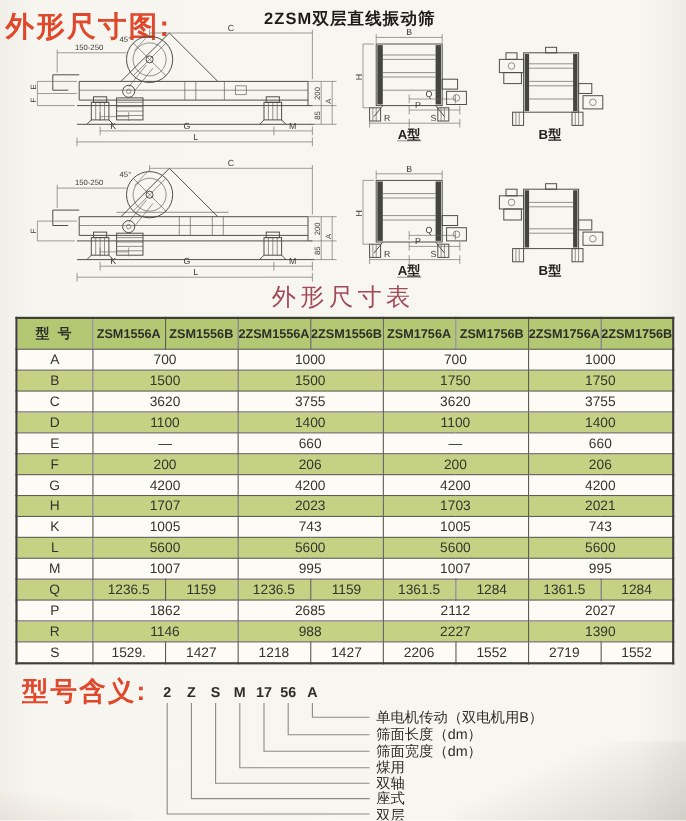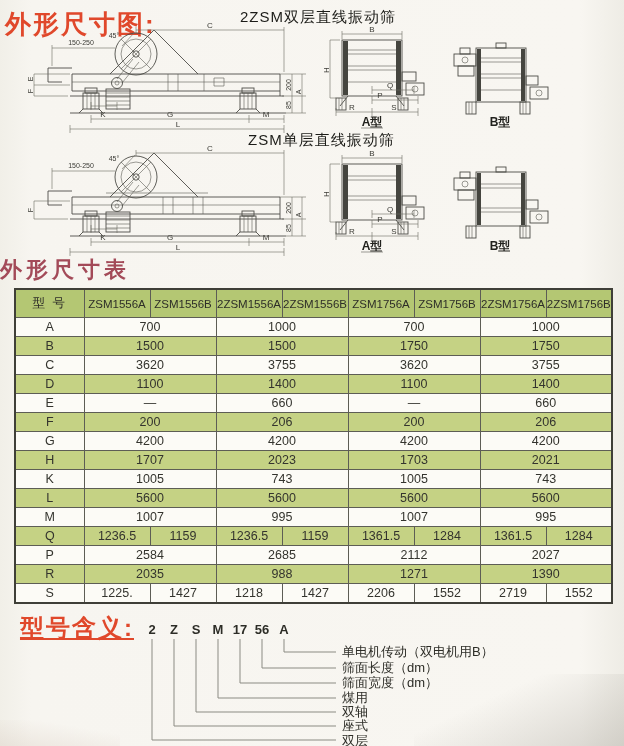--- a/index.html
+++ b/index.html
@@ -8,23 +8,23 @@
     font-family:"Liberation Sans","DejaVu Sans",sans-serif;
     background:linear-gradient(90deg,#f1efe8,#f7f5f0 5%,#f8f6f1 93%,#eeece5);
     color:#35352f;
   }
   .abs{position:absolute;}
   .red-heading{
     font-weight:bold;color:var(--accent-red,#e0482b);
     font-size:26px;letter-spacing:2px;
   }
   .model-heading{font-size:24px;}
-  .diagram-title{font-size:15px;font-weight:normal;color:#1c1c18;letter-spacing:1px;}
+  .diagram-title{font-size:15px;font-weight:bold;color:#1c1c18;letter-spacing:1px;}
   .table-title{
-    width:624px;text-align:left;font-size:22px;font-weight:bold;
+    width:624px;text-align:center;font-size:22px;font-weight:normal;
     letter-spacing:4px;color:var(--table-title,#a34a58);
   }
   svg{display:block;}
   svg text{font-family:"Liberation Sans","DejaVu Sans",sans-serif;fill:#3a3a34;}
   .mach{stroke:#4d4d47;stroke-width:.9;fill:none;}
   .mach-thin{stroke:#5a5a54;stroke-width:.6;fill:none;}
   .dim{stroke:#6b6b63;stroke-width:.6;fill:none;}
   .dimtxt{font-size:8px;}
   .dimtxt-s{font-size:7px;}
   .typetxt{font-size:12px;font-weight:bold;fill:#22221e;}
@@ -33,21 +33,21 @@
   table.dims{
     border-collapse:collapse;width:597px;table-layout:fixed;
     border:2px solid #3f3f38;background:#fcfbf6;
   }
   table.dims th,table.dims td{
     border:1px solid #5d5d55;text-align:center;vertical-align:middle;
     overflow:hidden;white-space:nowrap;padding:0;
   }
   table.dims th{
     height:27px;background:var(--header-green,#b4c773);
-    font-size:11.5px;font-weight:normal;color:#2e2e28;
+    font-size:11.5px;font-weight:bold;color:#2e2e28;
   }
   table.dims th.lblcol{font-size:12.5px;letter-spacing:2px;}
   table.dims td{height:18px;font-size:12.5px;color:#34342e;}
   table.dims td.lbl{font-size:12.5px;}
   table.dims tr.green td{background:var(--row-green,#c5d284);}
   
   .code-lines path{stroke:#8b8b83;stroke-width:1;fill:none;}
   .codetxt{font-size:13px;font-weight:bold;fill:#2d2d27;}
   .expltxt{font-size:13px;fill:#2d2d27;}
   .watermark{
@@ -175,21 +175,20 @@
       <rect x="82" y="51" width="18" height="12"></rect>
       <circle cx="91" cy="57" r="3" class="mach-thin"></circle>
       <rect x="18" y="66" width="10" height="12"></rect>
       <path class="mach-thin" d="M21 66 V78 M24 66 V78"></path>
       <rect x="72" y="66" width="10" height="12"></rect>
       <path class="mach-thin" d="M75 66 V78 M78 66 V78"></path>
     </g>
     <text class="typetxt" x="52" y="90" text-anchor="middle">B型</text>
   </svg>
 
-  <div class="abs diagram-title" style="left:248px;top:131px;">ZSM单层直线振动筛</div>
 
   <svg class="abs" style="left:18px;top:141px;" width="292" height="116" viewBox="0 0 292 116">
     <g class="mach">
       <path d="M30 50 H54 M30 50 V64 H44"></path>
       <path d="M54 56 H262 M54 73 H262 M54 56 V73 M262 56 V78"></path>
       <path class="mach-thin" d="M54 64 H262 M145 56 V73 M155 56 V73 M175 56 V73 M185 56 V73"></path>
       <path d="M52 78 H266 M52 95 H268"></path>
       <path class="mach-thin" d="M88 52 H190"></path>
     </g>
     <g class="mach">
@@ -408,48 +407,48 @@
         <td>1159</td>
         <td>1236.5</td>
         <td>1159</td>
         <td>1361.5</td>
         <td>1284</td>
         <td>1361.5</td>
         <td>1284</td>
       </tr>
       <tr>
         <td class="lbl">P</td>
-        <td colspan="2">2584</td>
+        <td colspan="2">1862</td>
         <td colspan="2">2685</td>
         <td colspan="2">2112</td>
         <td colspan="2">2027</td>
       </tr>
       <tr class="green">
         <td class="lbl">R</td>
-        <td colspan="2">2035</td>
+        <td colspan="2">1146</td>
         <td colspan="2">988</td>
-        <td colspan="2">1271</td>
+        <td colspan="2">2227</td>
         <td colspan="2">1390</td>
       </tr>
       <tr>
         <td class="lbl">S</td>
-        <td>1225.</td>
+        <td>1529.</td>
         <td>1427</td>
         <td>1218</td>
         <td>1427</td>
         <td>2206</td>
         <td>1552</td>
         <td>2719</td>
         <td>1552</td>
       </tr>
     </tbody>
   </table>
   </div>
 
-  <div class="abs red-heading model-heading" style="left:20px;top:612px;text-decoration:underline;">型号含义:</div>
+  <div class="abs red-heading model-heading" style="left:20px;top:612px;">型号含义:</div>
 
   <svg class="abs" style="left:130px;top:606px;" width="494" height="140" viewBox="0 0 494 140">
     <g>
       <text class="codetxt" x="22" y="28" text-anchor="middle">2</text>
       <text class="codetxt" x="44" y="28" text-anchor="middle">Z</text>
       <text class="codetxt" x="66" y="28" text-anchor="middle">S</text>
       <text class="codetxt" x="88" y="28" text-anchor="middle">M</text>
       <text class="codetxt" x="110" y="28" text-anchor="middle">17</text>
       <text class="codetxt" x="132" y="28" text-anchor="middle">56</text>
       <text class="codetxt" x="154" y="28" text-anchor="middle">A</text>

